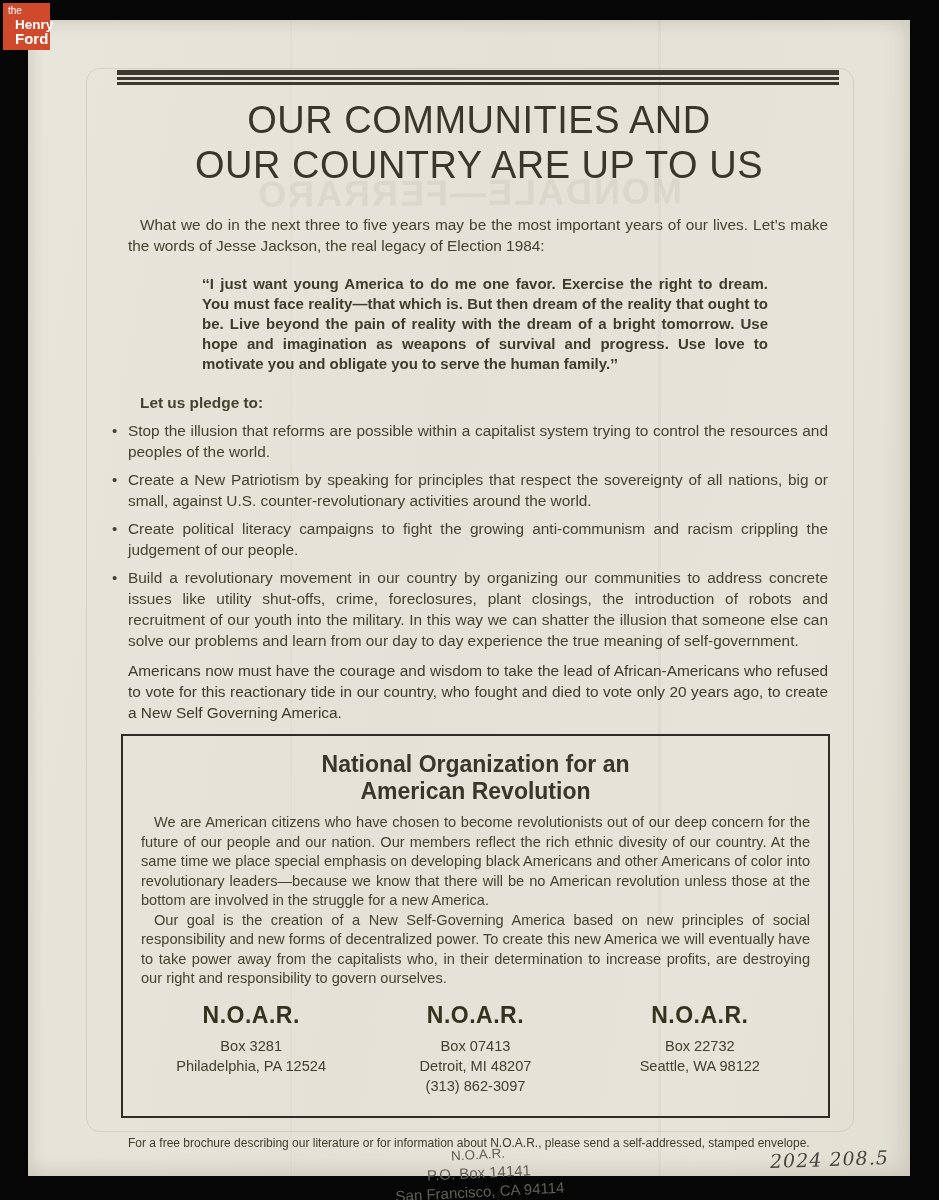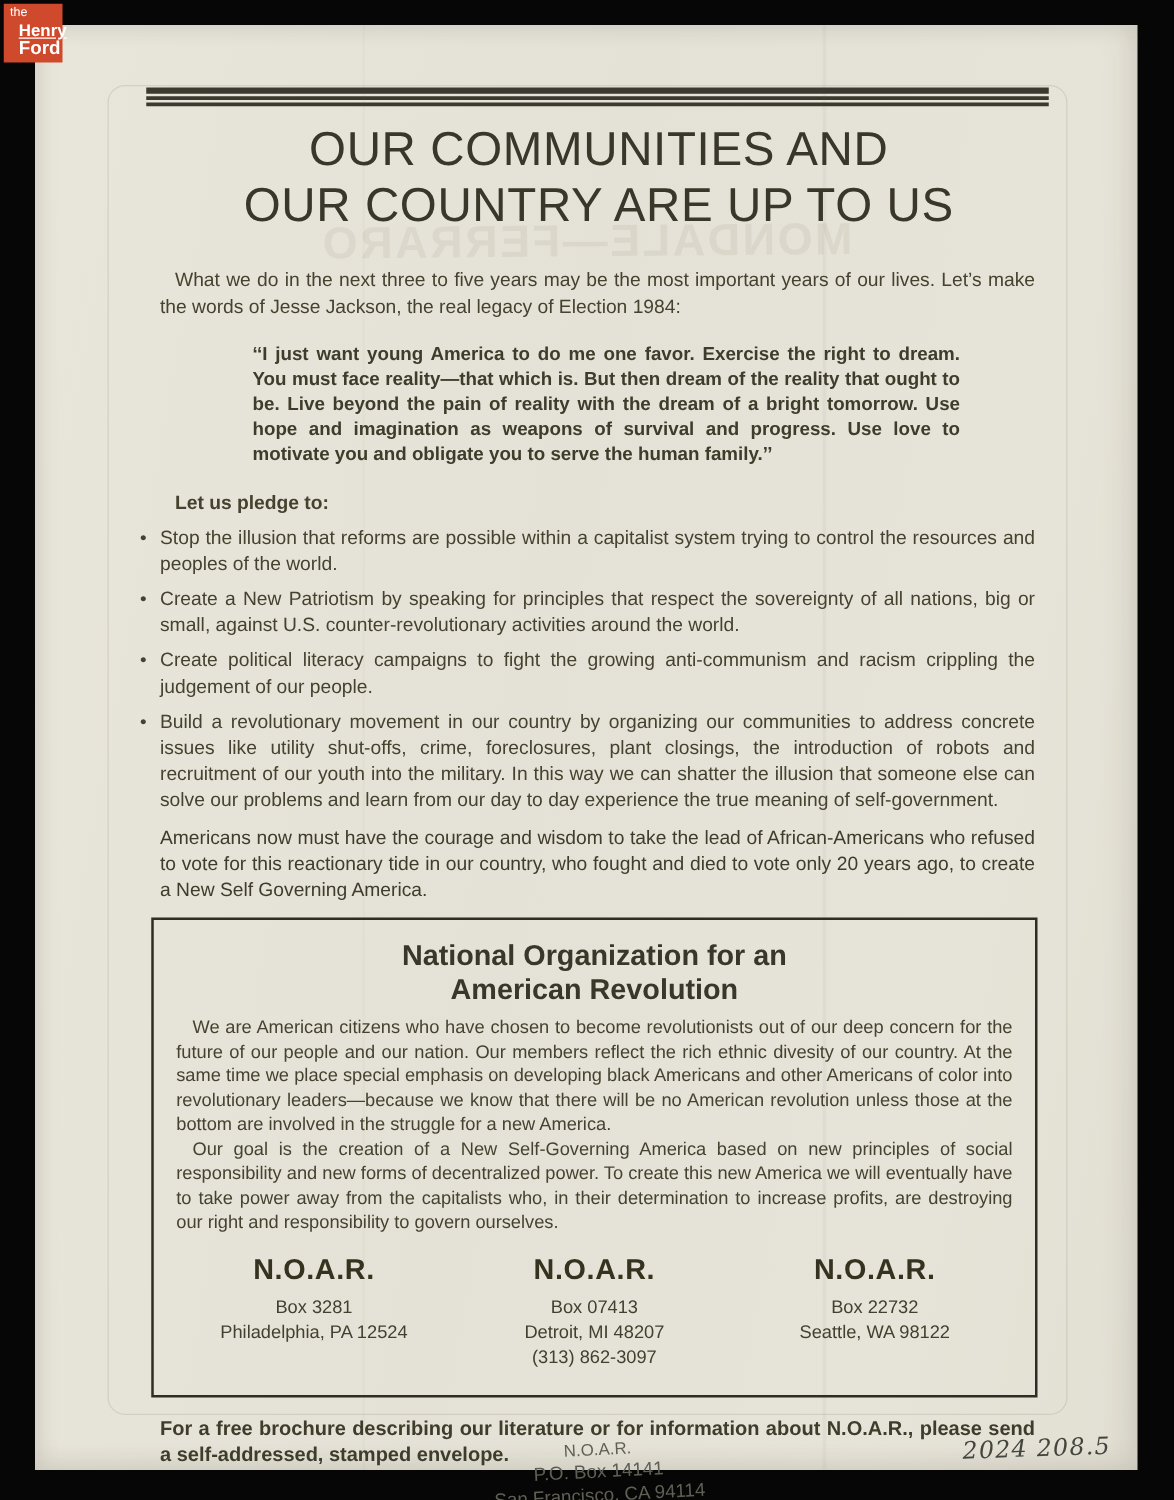--- a/index.html
+++ b/index.html
@@ -109,42 +109,42 @@
   .chapters{display:flex;margin-top:13px;}
   .chapter{flex:1;text-align:center;}
   .chapter .chapter-name{
     font-size:23px;font-weight:bold;letter-spacing:0.5px;color:#35331f;
   }
   .chapter .addr{margin-top:7px;font-size:14.6px;line-height:20px;text-indent:0;text-align:center;}
   .chapter .addr span{display:block;}
   
   .footer{margin-top:15px;}
   .brochure{
-    margin:0 14px 0 12px;
-    font-weight:bold;
-    font-size:16px;line-height:21px;text-align:justify;
+    margin:0 14px 16px 12px;
+    font-weight:normal;
+    font-size:12px;line-height:21px;text-align:justify;
     color:#3e3c2a;
   }
   .stamp{
     width:270px;margin:-24px auto 0;
     text-align:center;
     transform:rotate(-3deg);
     color:#605f55;
   }
   .stamp .sl1{font-size:13.5px;line-height:17px;}
   .stamp .sl2{font-size:15px;line-height:19px;}
   .stamp .sl3{font-size:15px;line-height:19px;}
   
   .hf-logo{
     position:absolute;left:3px;top:3px;width:47px;height:47px;
     background:#cf4a2d;
     color:#fff;
   }
   .hf-logo .the{position:absolute;left:5px;top:2px;font-size:10px;}
-  .hf-logo .henry{position:absolute;left:12px;top:14px;font-size:13.5px;font-weight:bold;text-decoration:underline;}
+  .hf-logo .henry{position:absolute;left:12px;top:14px;font-size:13.5px;font-weight:bold;}
   .hf-logo .ford{position:absolute;left:12px;top:27px;font-size:15px;font-weight:bold;}
   
   .accession{
     position:absolute;left:770px;top:1148px;
     font-family:"DejaVu Serif", serif;
     font-style:italic;
     font-size:19px;
     letter-spacing:1px;
     color:#45453f;
     transform:rotate(-2deg);

